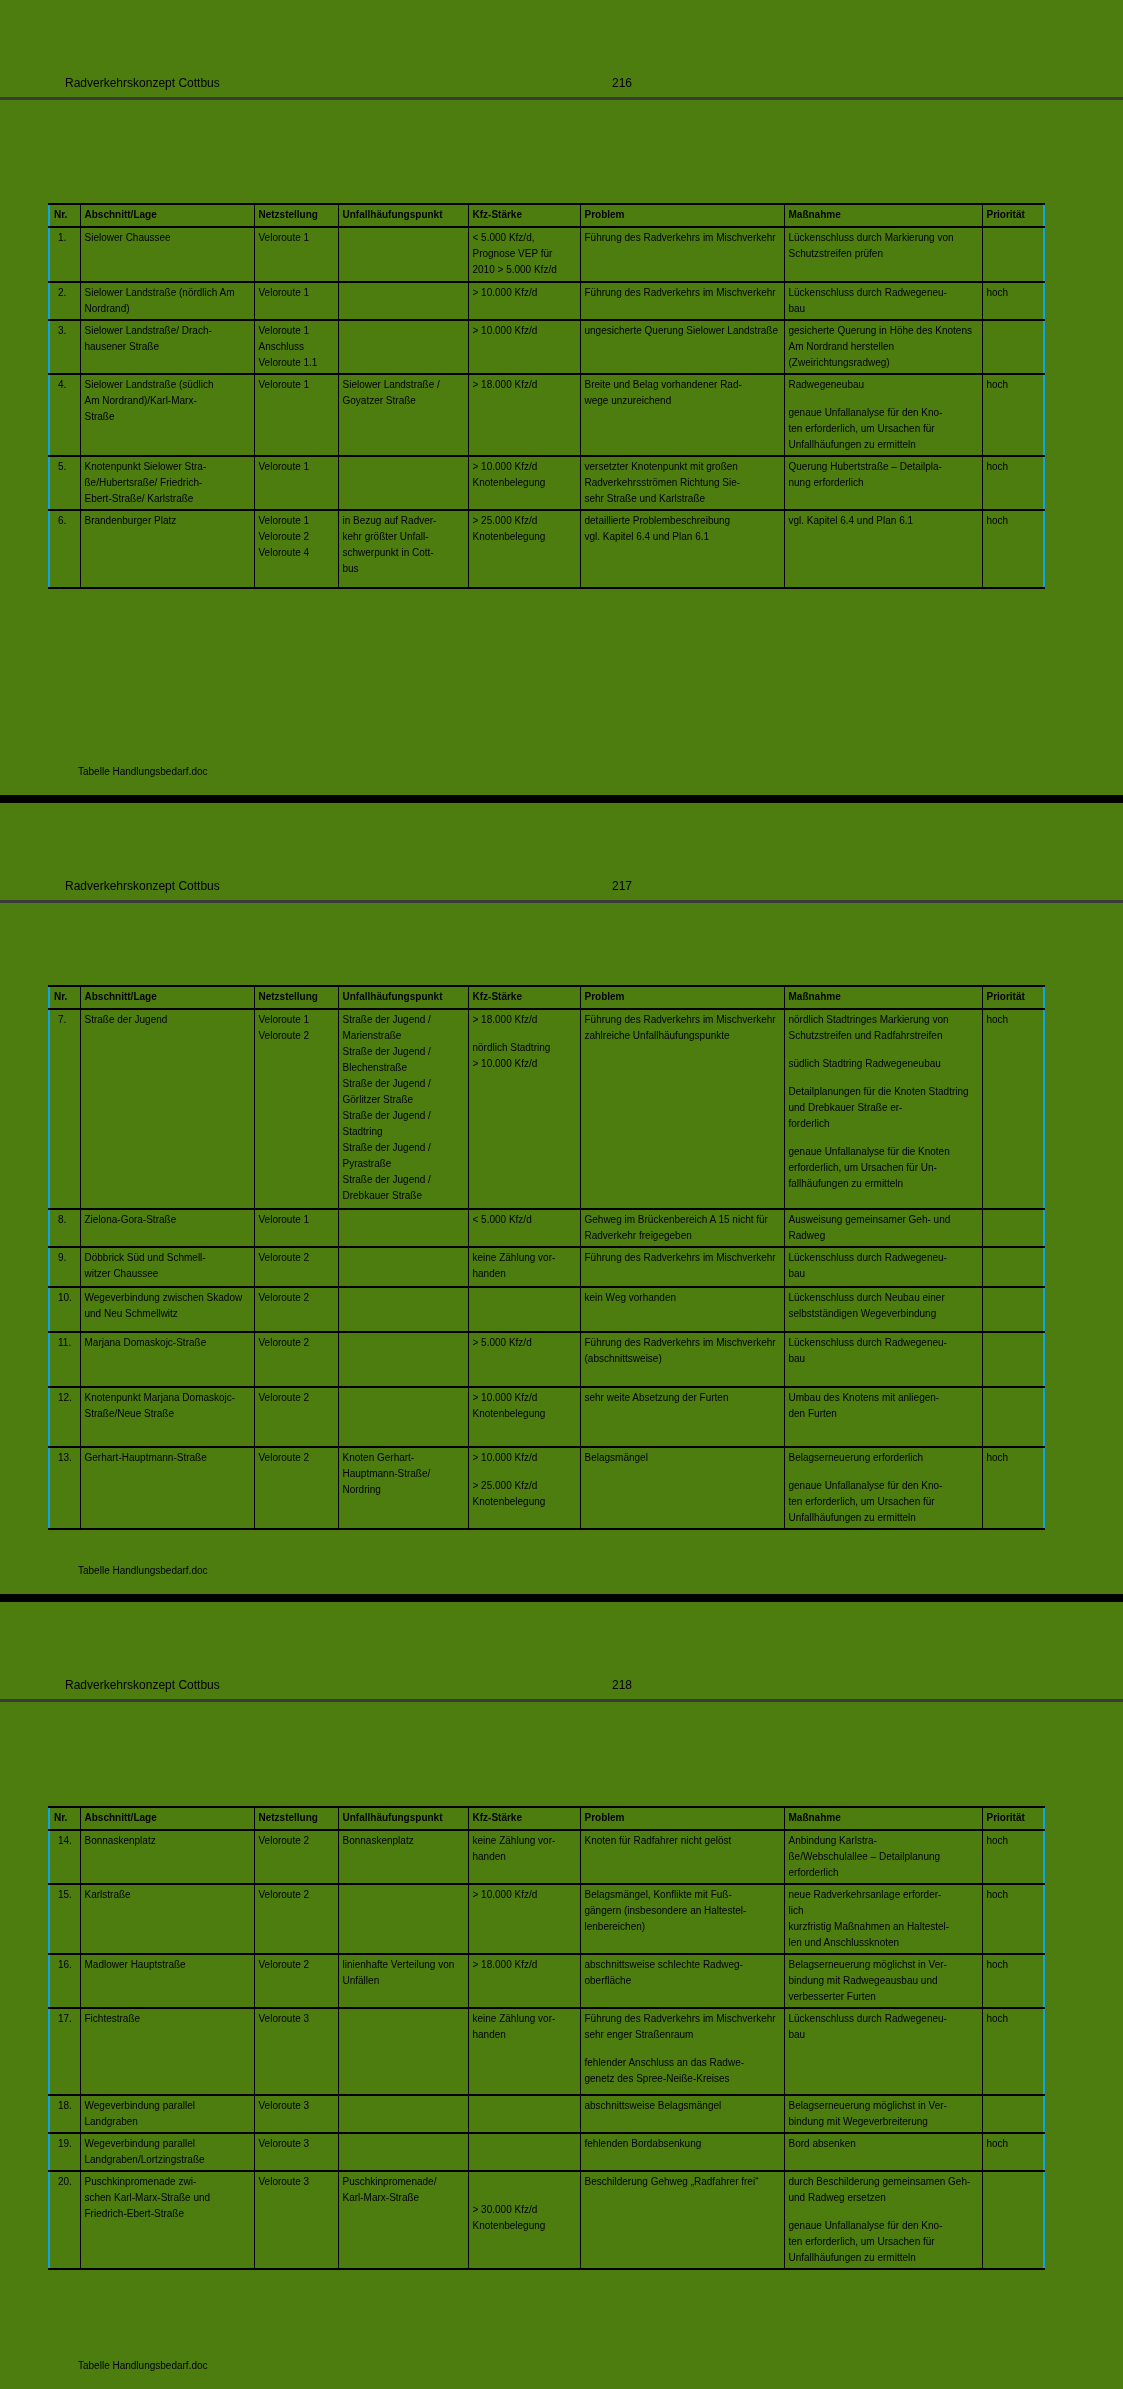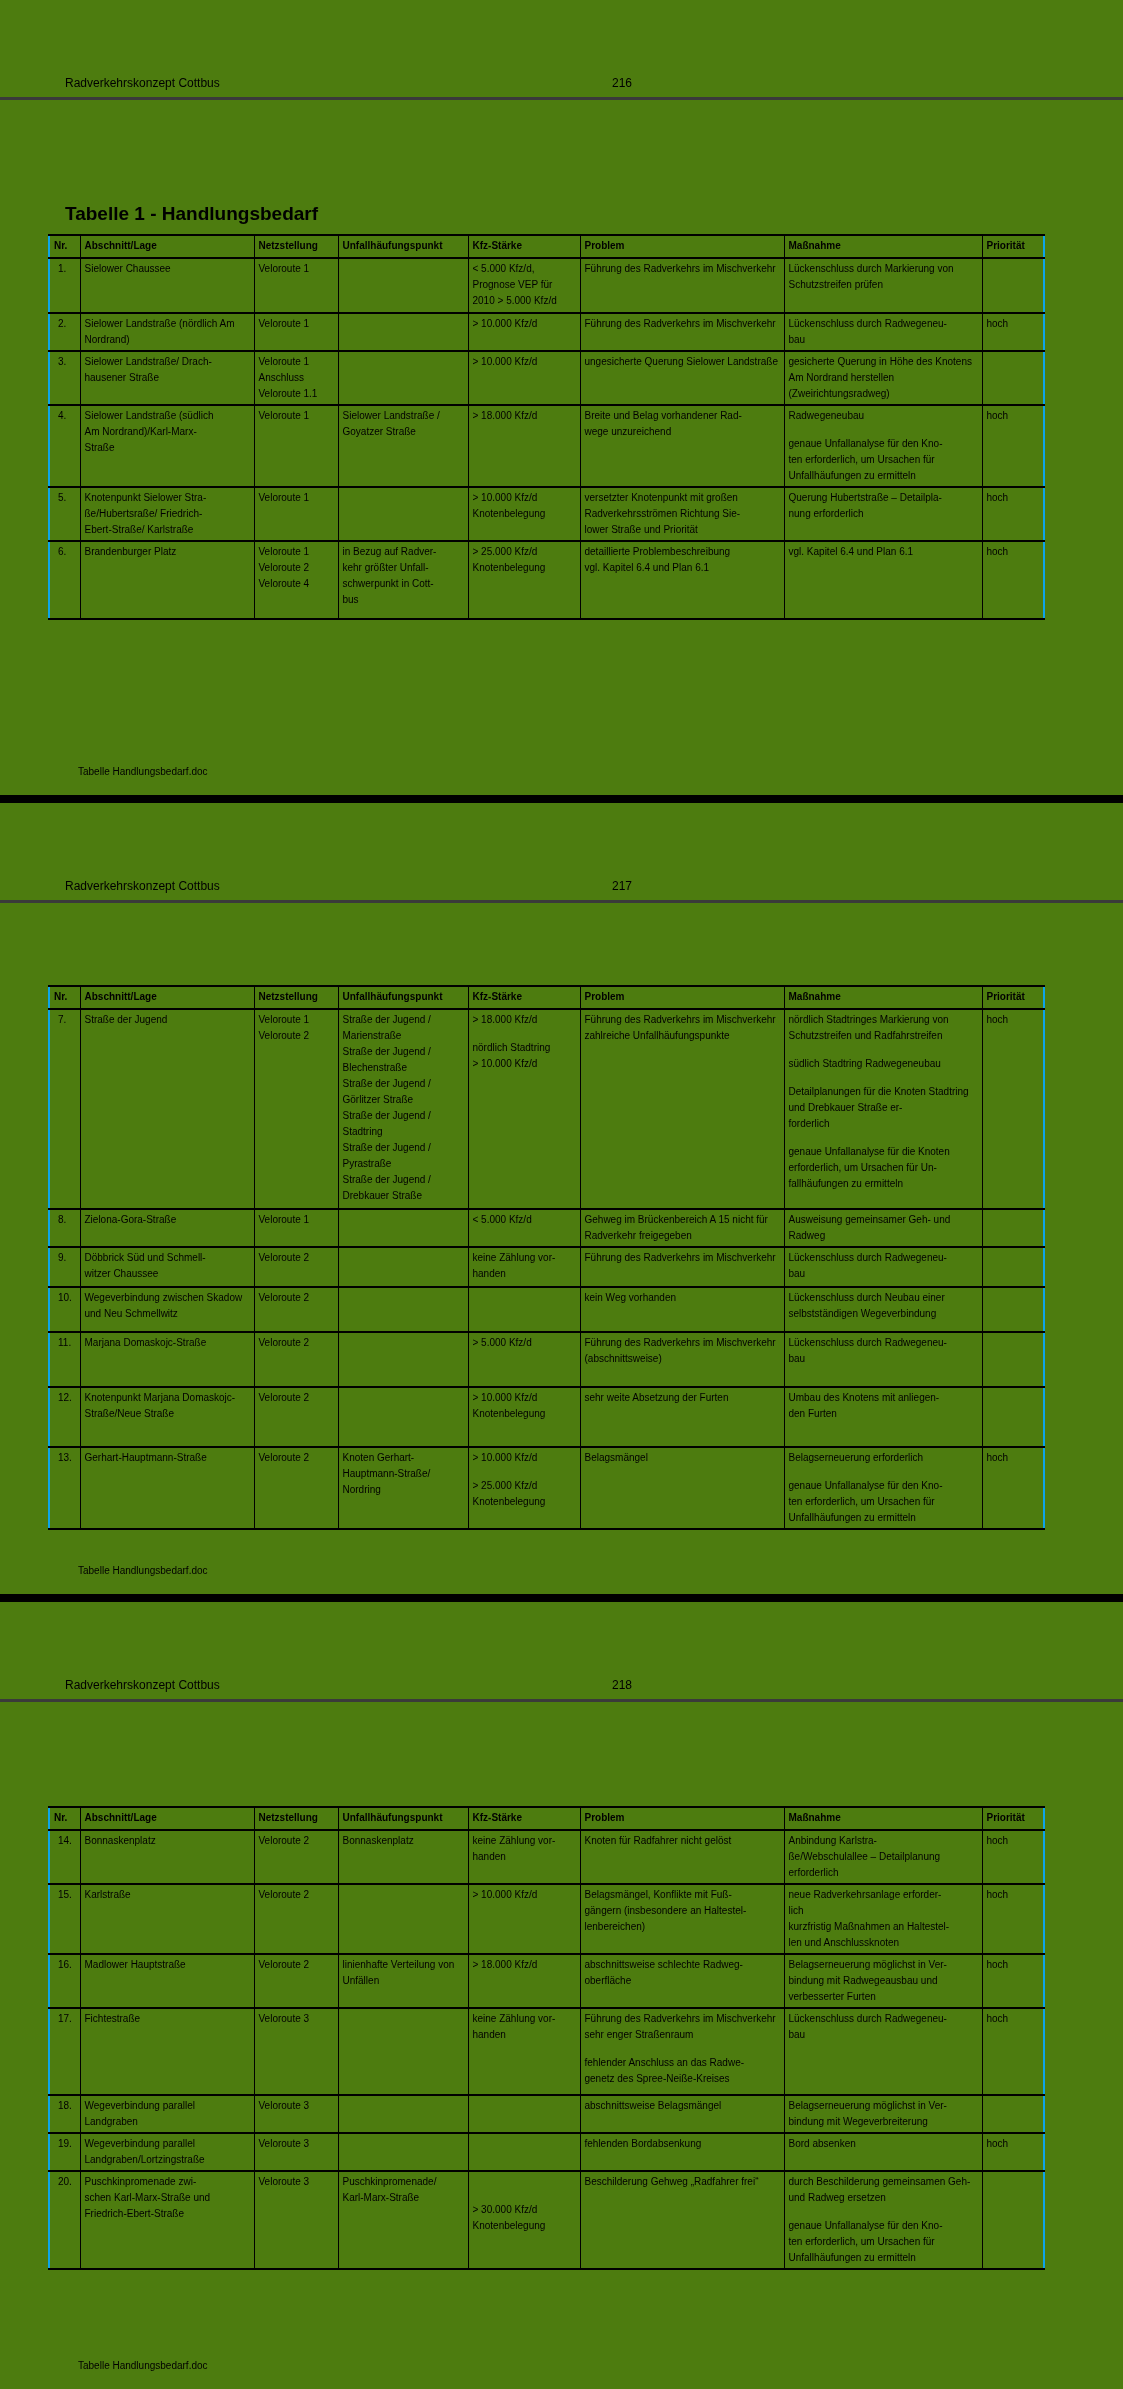--- a/index.html
+++ b/index.html
@@ -44,21 +44,20 @@
 </head>
 <body>
 
 <div class="page page-1">
   <div class="page-header">
     <span class="header-title">Radverkehrskonzept Cottbus</span>
     <span class="page-number">216</span>
   </div>
   <div class="header-rule"></div>
   <div class="page-body">
-    <h2 class="table-title">Tabelle 1 - Handlungsbedarf</h2>
     <table class="doc-table">
         <colgroup>
           <col style="width: 31px;">
           <col style="width: 174px;">
           <col style="width: 84px;">
           <col style="width: 130px;">
           <col style="width: 112px;">
           <col style="width: 204px;">
           <col style="width: 198px;">
           <col style="width: 62px;">
@@ -206,21 +205,21 @@
             </td>
             <td>
               <div class="para empty"></div>
             </td>
             <td>
               <div class="para">&gt; 10.000 Kfz/d
 Knotenbelegung</div>
             </td>
             <td>
               <div class="para">versetzter Knotenpunkt mit großen Radverkehrsströmen Richtung Sie-
-lower Straße und Priorität</div>
+sehr Straße und Karlstraße</div>
             </td>
             <td>
               <div class="para">Querung Hubertstraße – Detailpla-
 nung erforderlich</div>
             </td>
             <td>
               <div class="para">hoch</div>
             </td>
           </tr>
           <tr style="height: 78px;">

